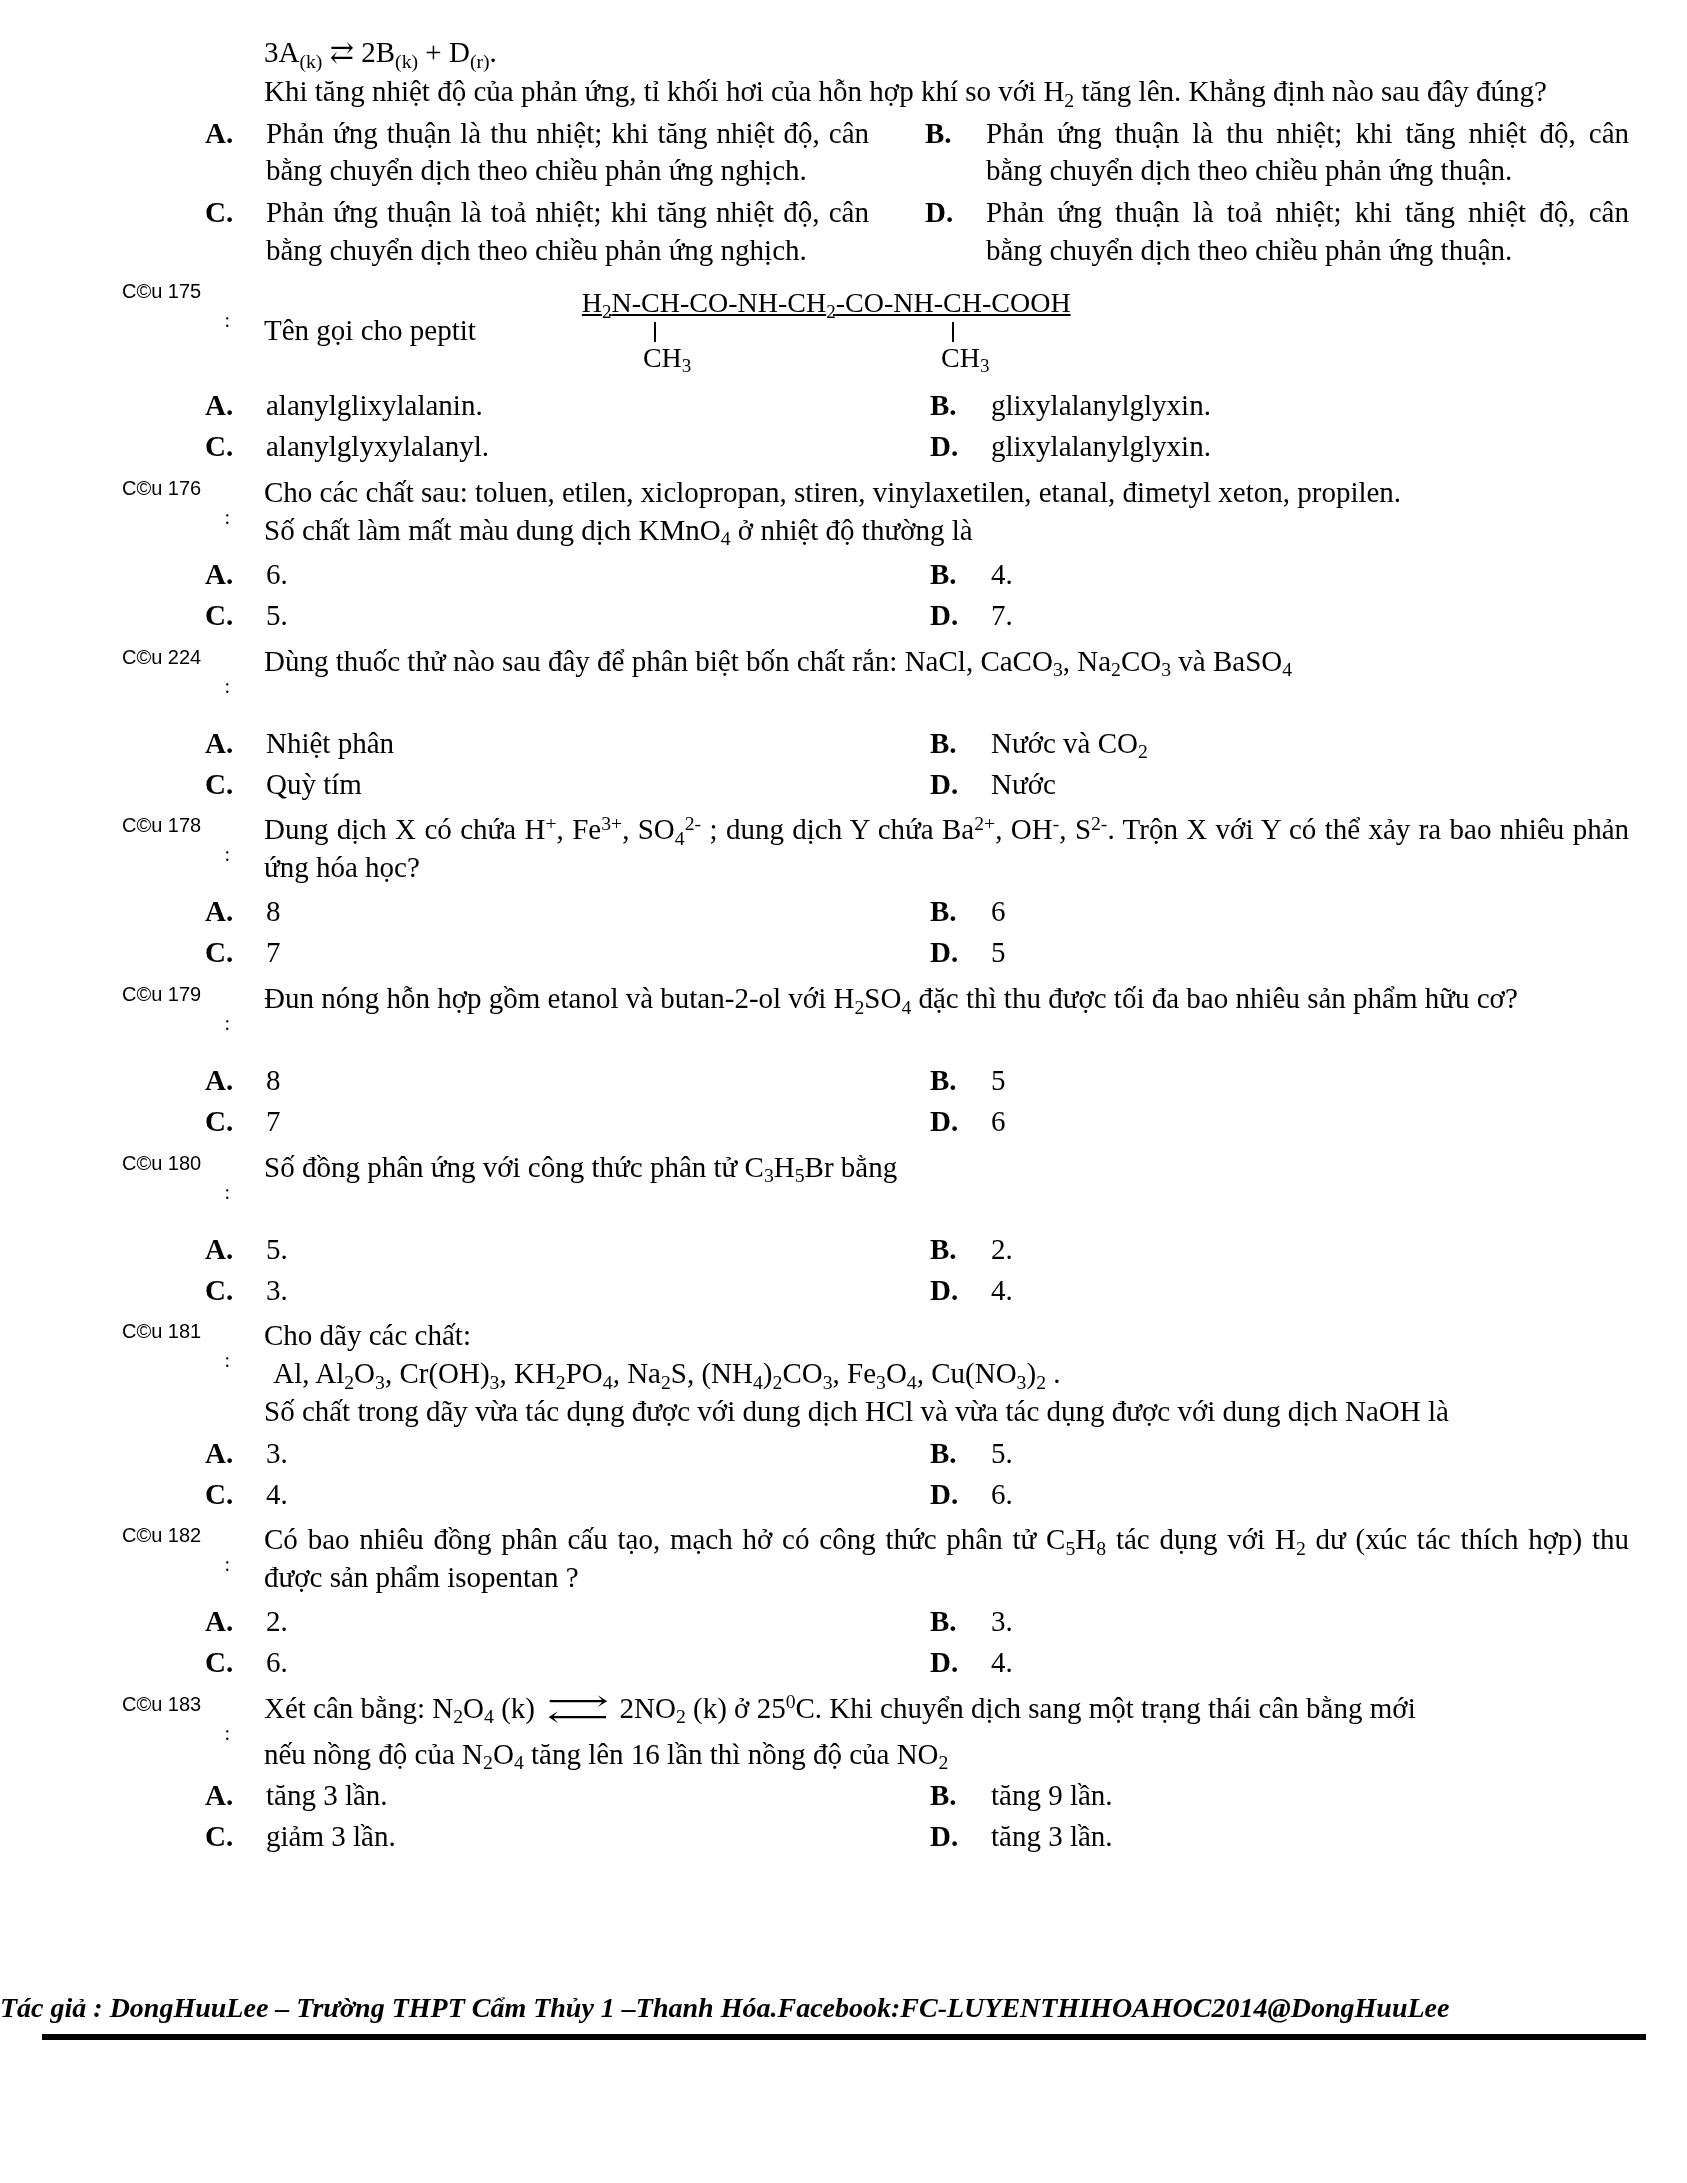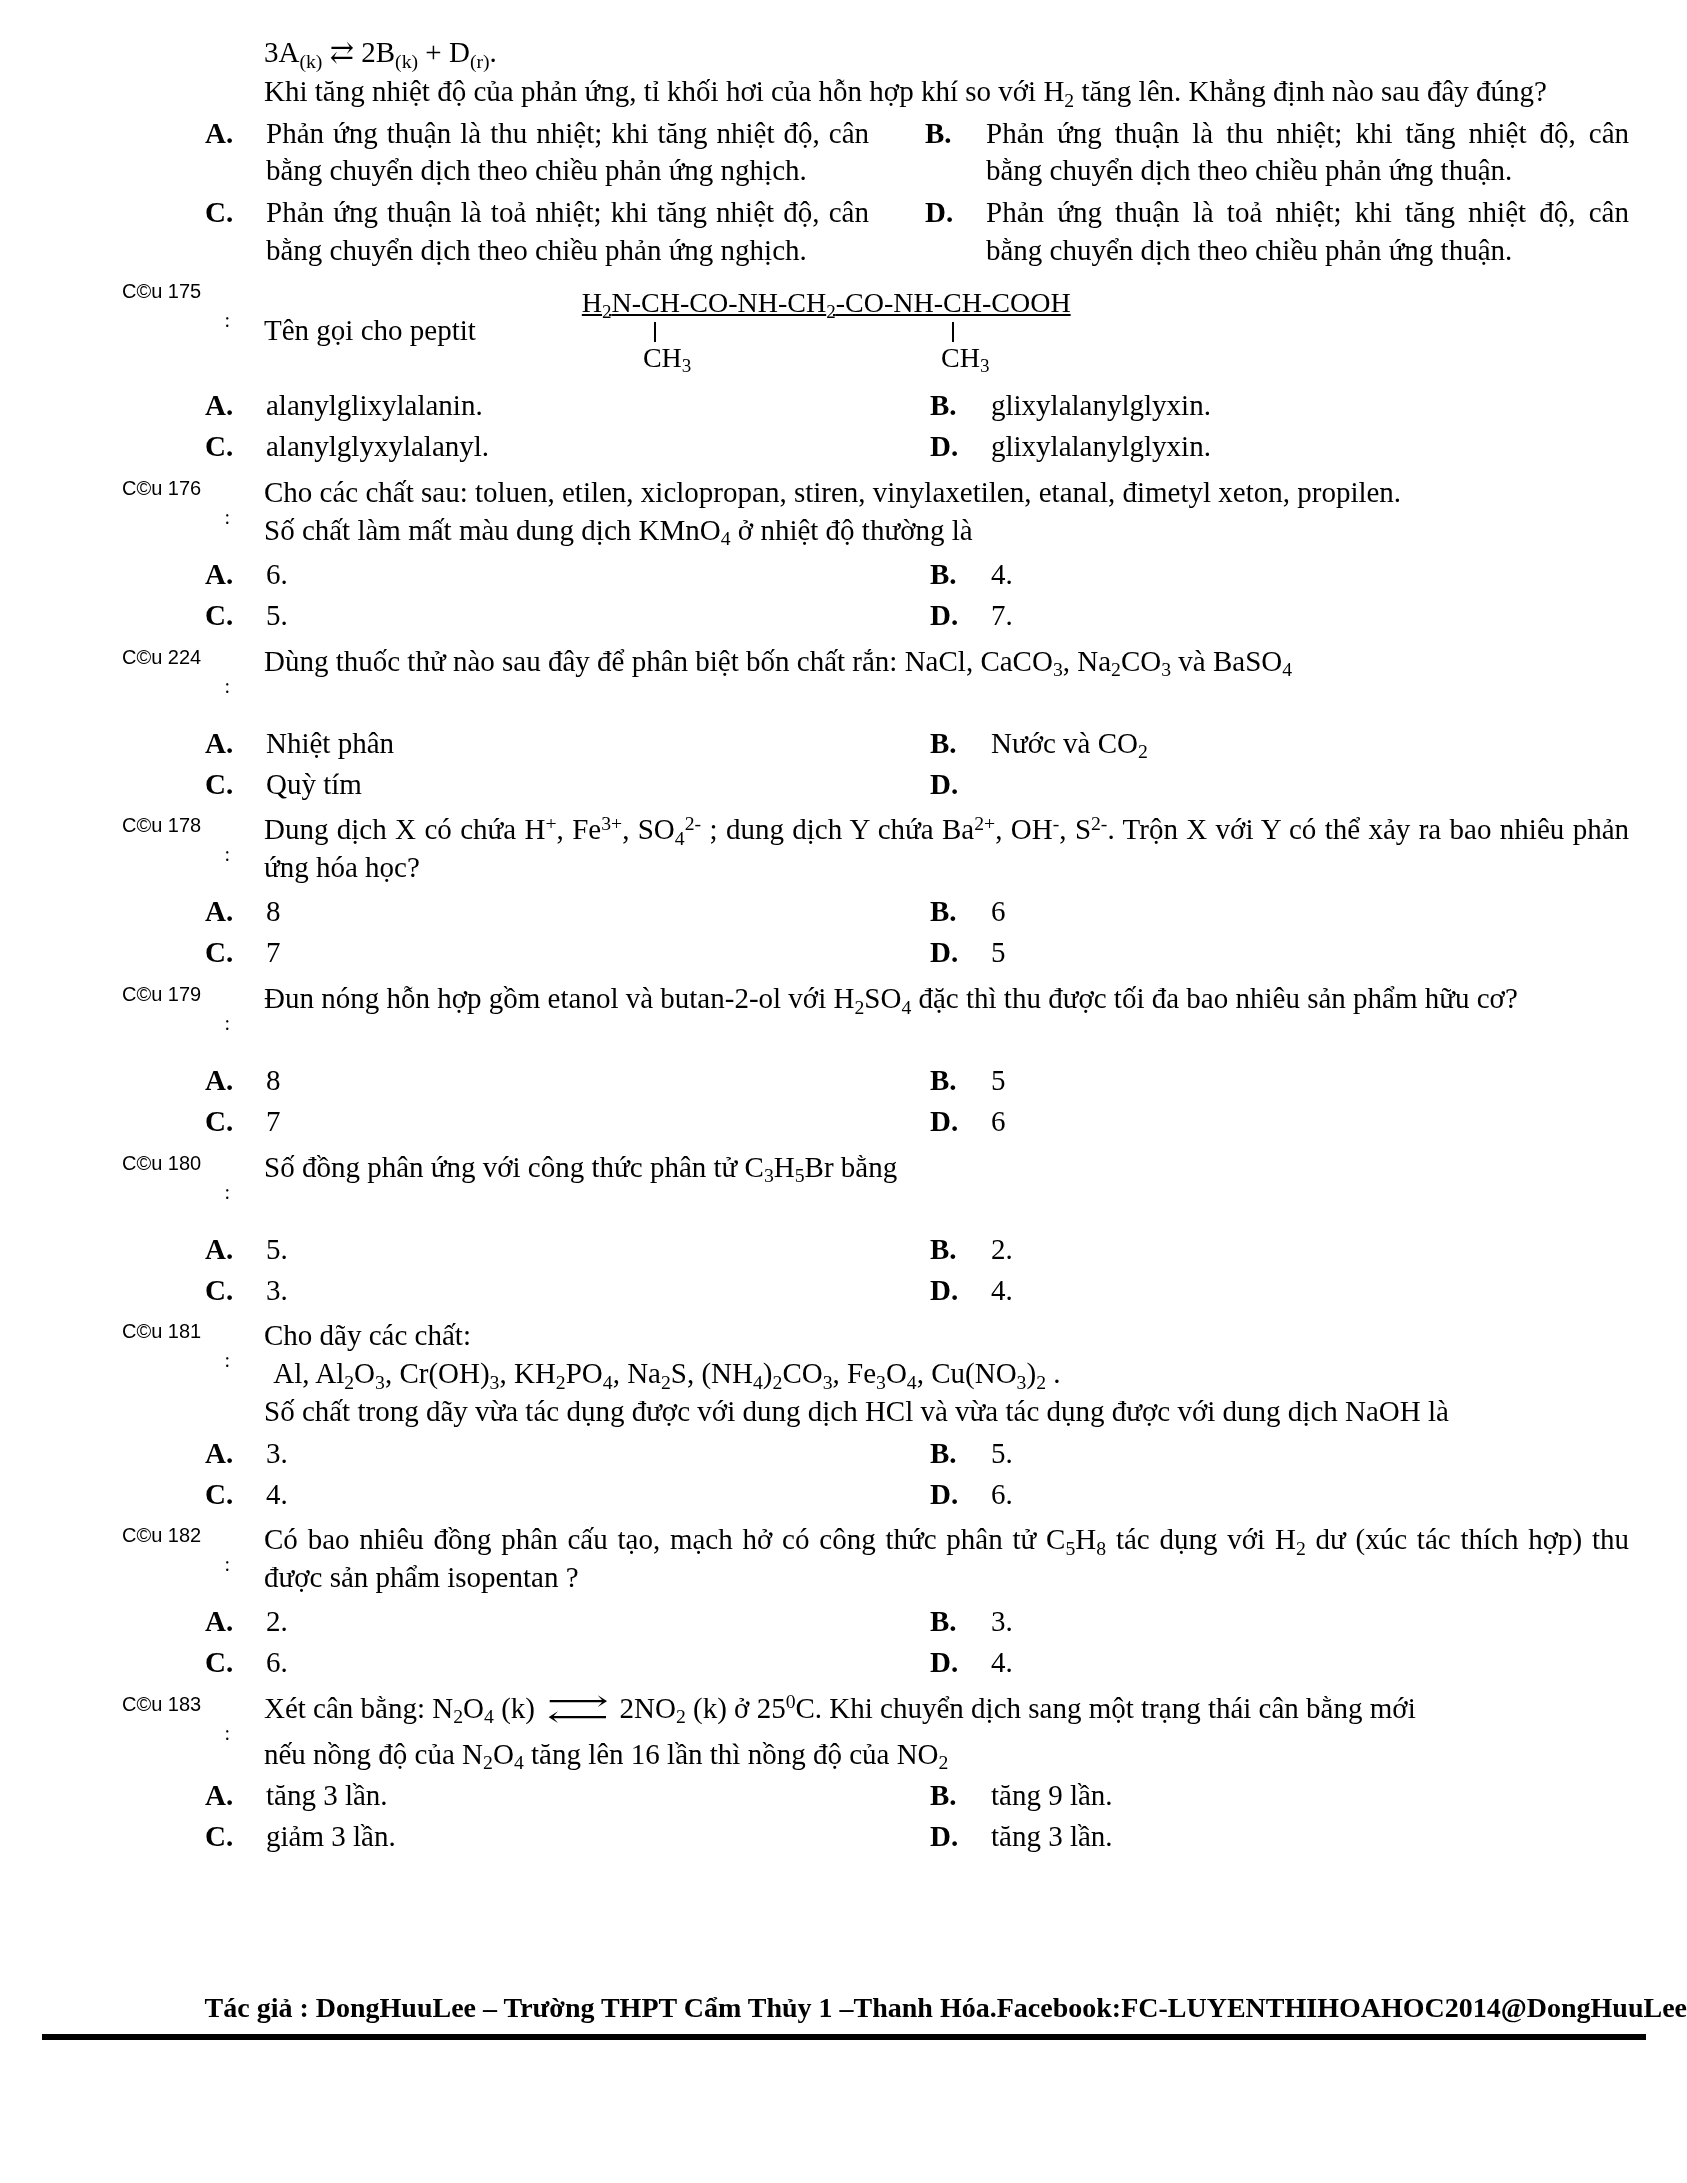--- a/index.html
+++ b/index.html
@@ -60,21 +60,21 @@
     display: inline-flex; flex-direction: column;
     vertical-align: middle; margin: 0 22.5px; line-height: 0.58;
     font-size: 0.95em; position: relative; top: -2.6px;
   }
   .eqarrow .ar { display: block; transform: scaleX(1.55); }
   .gapline { margin-top: 8px; }
 
   
   .footer { position: absolute; left: 0; right: 0; top: 1990px; }
   .footer-text {
-    text-align: right; font-weight: bold; 
+    text-align: left; font-weight: bold; font-style: italic;
     font-size: 28px;
   }
   .footer-rule { margin: 8px 41px 0 42px; height: 6px; background: #000; }
 </style>
 </head>
 <body>
 
 <div class="page">
 
   <section class="q" style="margin-top:0">
@@ -164,20 +164,21 @@
       </div>
     </div>
     <div class="opts">
       <span class="olet">A.</span>
       <span class="otxt">Nhiệt phân</span>
       <span class="olet">B.</span>
       <span class="otxt">Nước và CO<sub>2</sub></span>
       <span class="olet">C.</span>
       <span class="otxt">Quỳ tím</span>
       <span class="olet">D.</span>
+      <span class="otxt">Nước</span>
     </div>
   </section>
 
   <section class="q">
     <div class="qgrid">
       <div class="qlabel">
         <div class="qnum">C©u 178</div>
         <div class="qcolon">:</div>
       </div>
       <div class="qbody">

